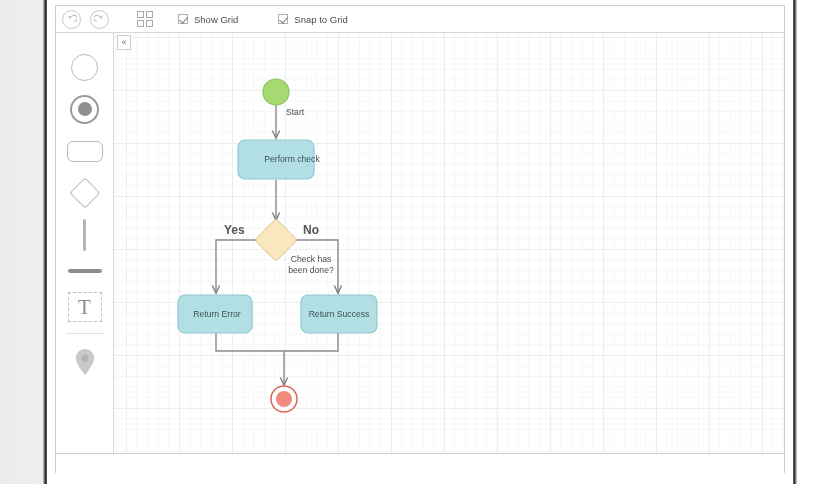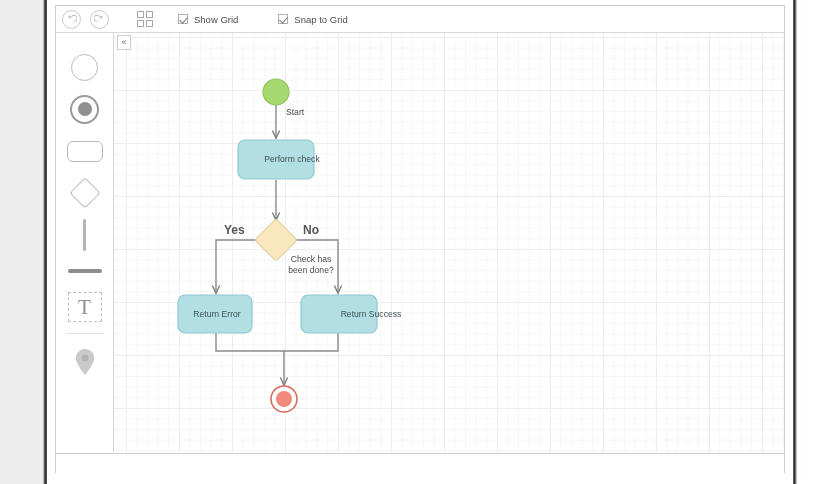--- a/index.html
+++ b/index.html
@@ -354,21 +354,21 @@
           <span class="node-label in-box" style="left:124px; top:121px; width:76px;margin-left:16px;">Perform check</span>
 
           <span class="edge-label" style="left:110px; top:190px;">Yes</span>
 
           <span class="edge-label" style="left:189px; top:190px;text-align:center;">No</span>
 
           <span class="node-label multiline" style="left:166px; top:221px;">Check has been done?</span>
 
           <span class="node-label in-box" style="left:64px; top:276px; width:78px;">Return Error</span>
 
-          <span class="node-label in-box" style="left:187px; top:276px; width:76px;padding-left:32px;">Return Success</span>
+          <span class="node-label in-box" style="left:187px; top:276px; width:76px;">Return Success</span>
 
           <span class="node-label" style="left:148px; top:386px; width:44px;margin-top:40px;">End</span>
         </div>
       </div>
     </div>
 
     <div class="footer"></div>
   </div>
 </div>
 

